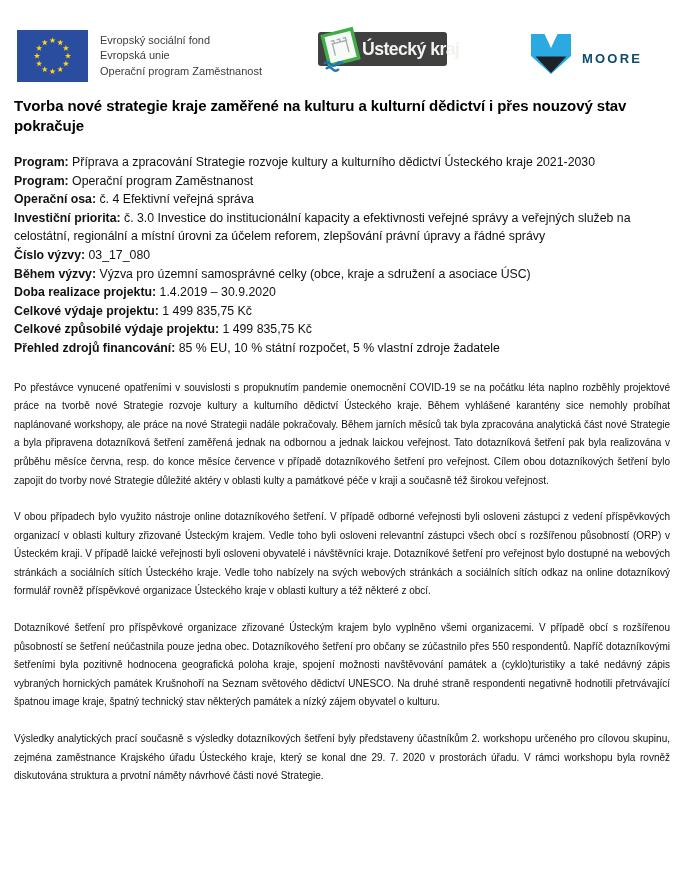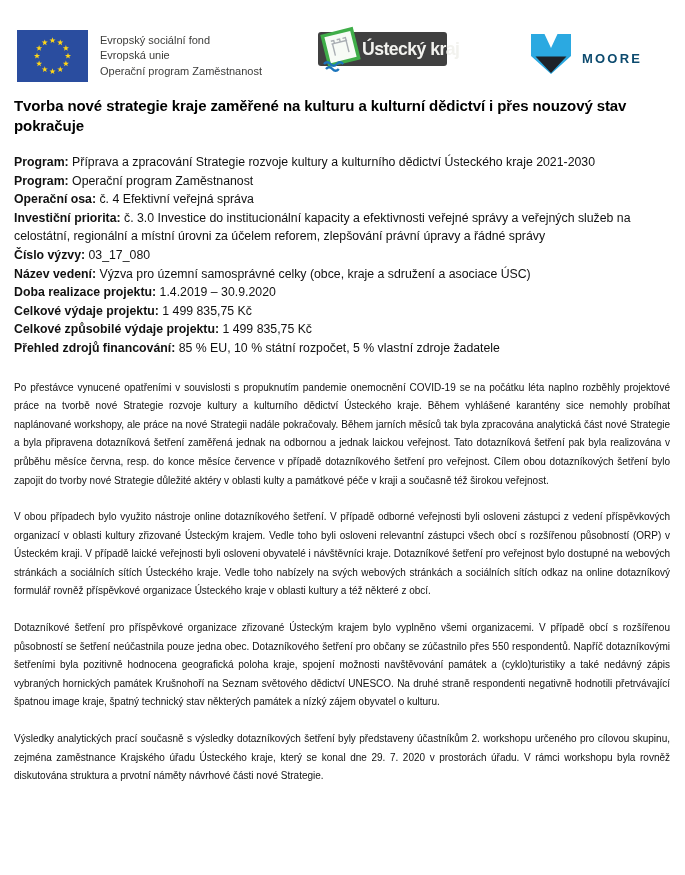--- a/index.html
+++ b/index.html
@@ -138,21 +138,21 @@
     </p>
     <p class="detail-row">
       <b>Investiční priorita:</b>
       <span>č. 3.0 Investice do institucionální kapacity a efektivnosti veřejné správy a veřejných služeb na celostátní, regionální a místní úrovni za účelem reforem, zlepšování právní úpravy a řádné správy</span>
     </p>
     <p class="detail-row">
       <b>Číslo výzvy:</b>
       <span>03_17_080</span>
     </p>
     <p class="detail-row">
-      <b>Název vedení:</b>
+      <b>Během výzvy:</b>
       <span>Výzva pro územní samosprávné celky (obce, kraje a sdružení a asociace ÚSC)</span>
     </p>
     <p class="detail-row">
       <b>Doba realizace projektu:</b>
       <span>1.4.2019 – 30.9.2020</span>
     </p>
     <p class="detail-row">
       <b>Celkové výdaje projektu:</b>
       <span>1 499 835,75 Kč</span>
     </p>

